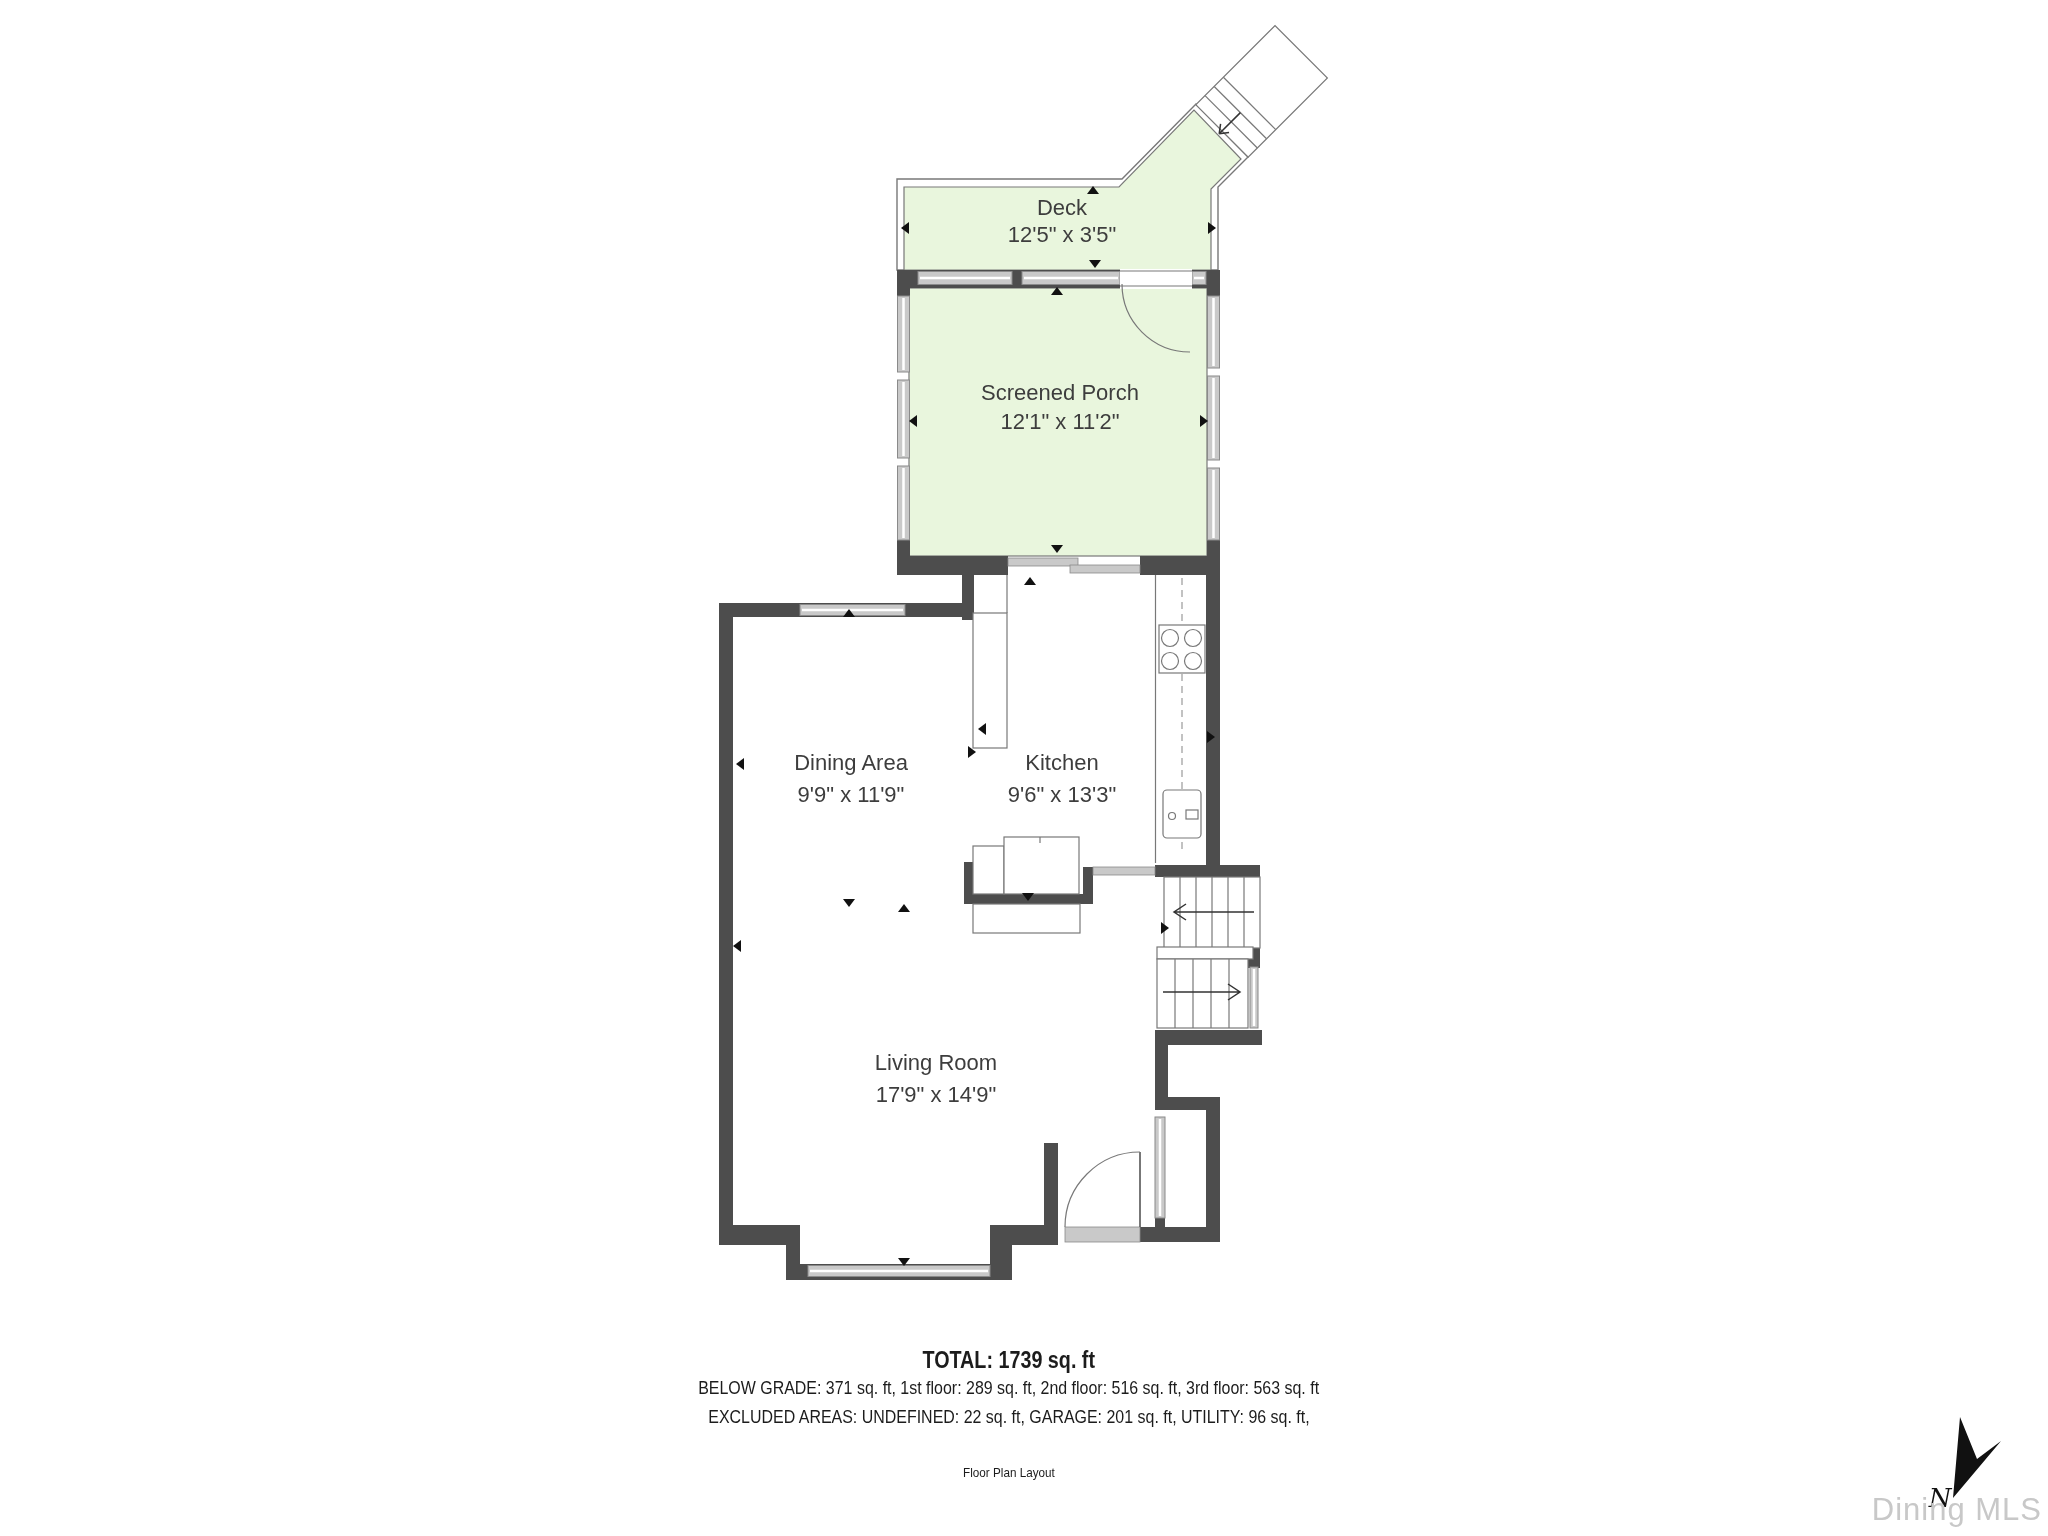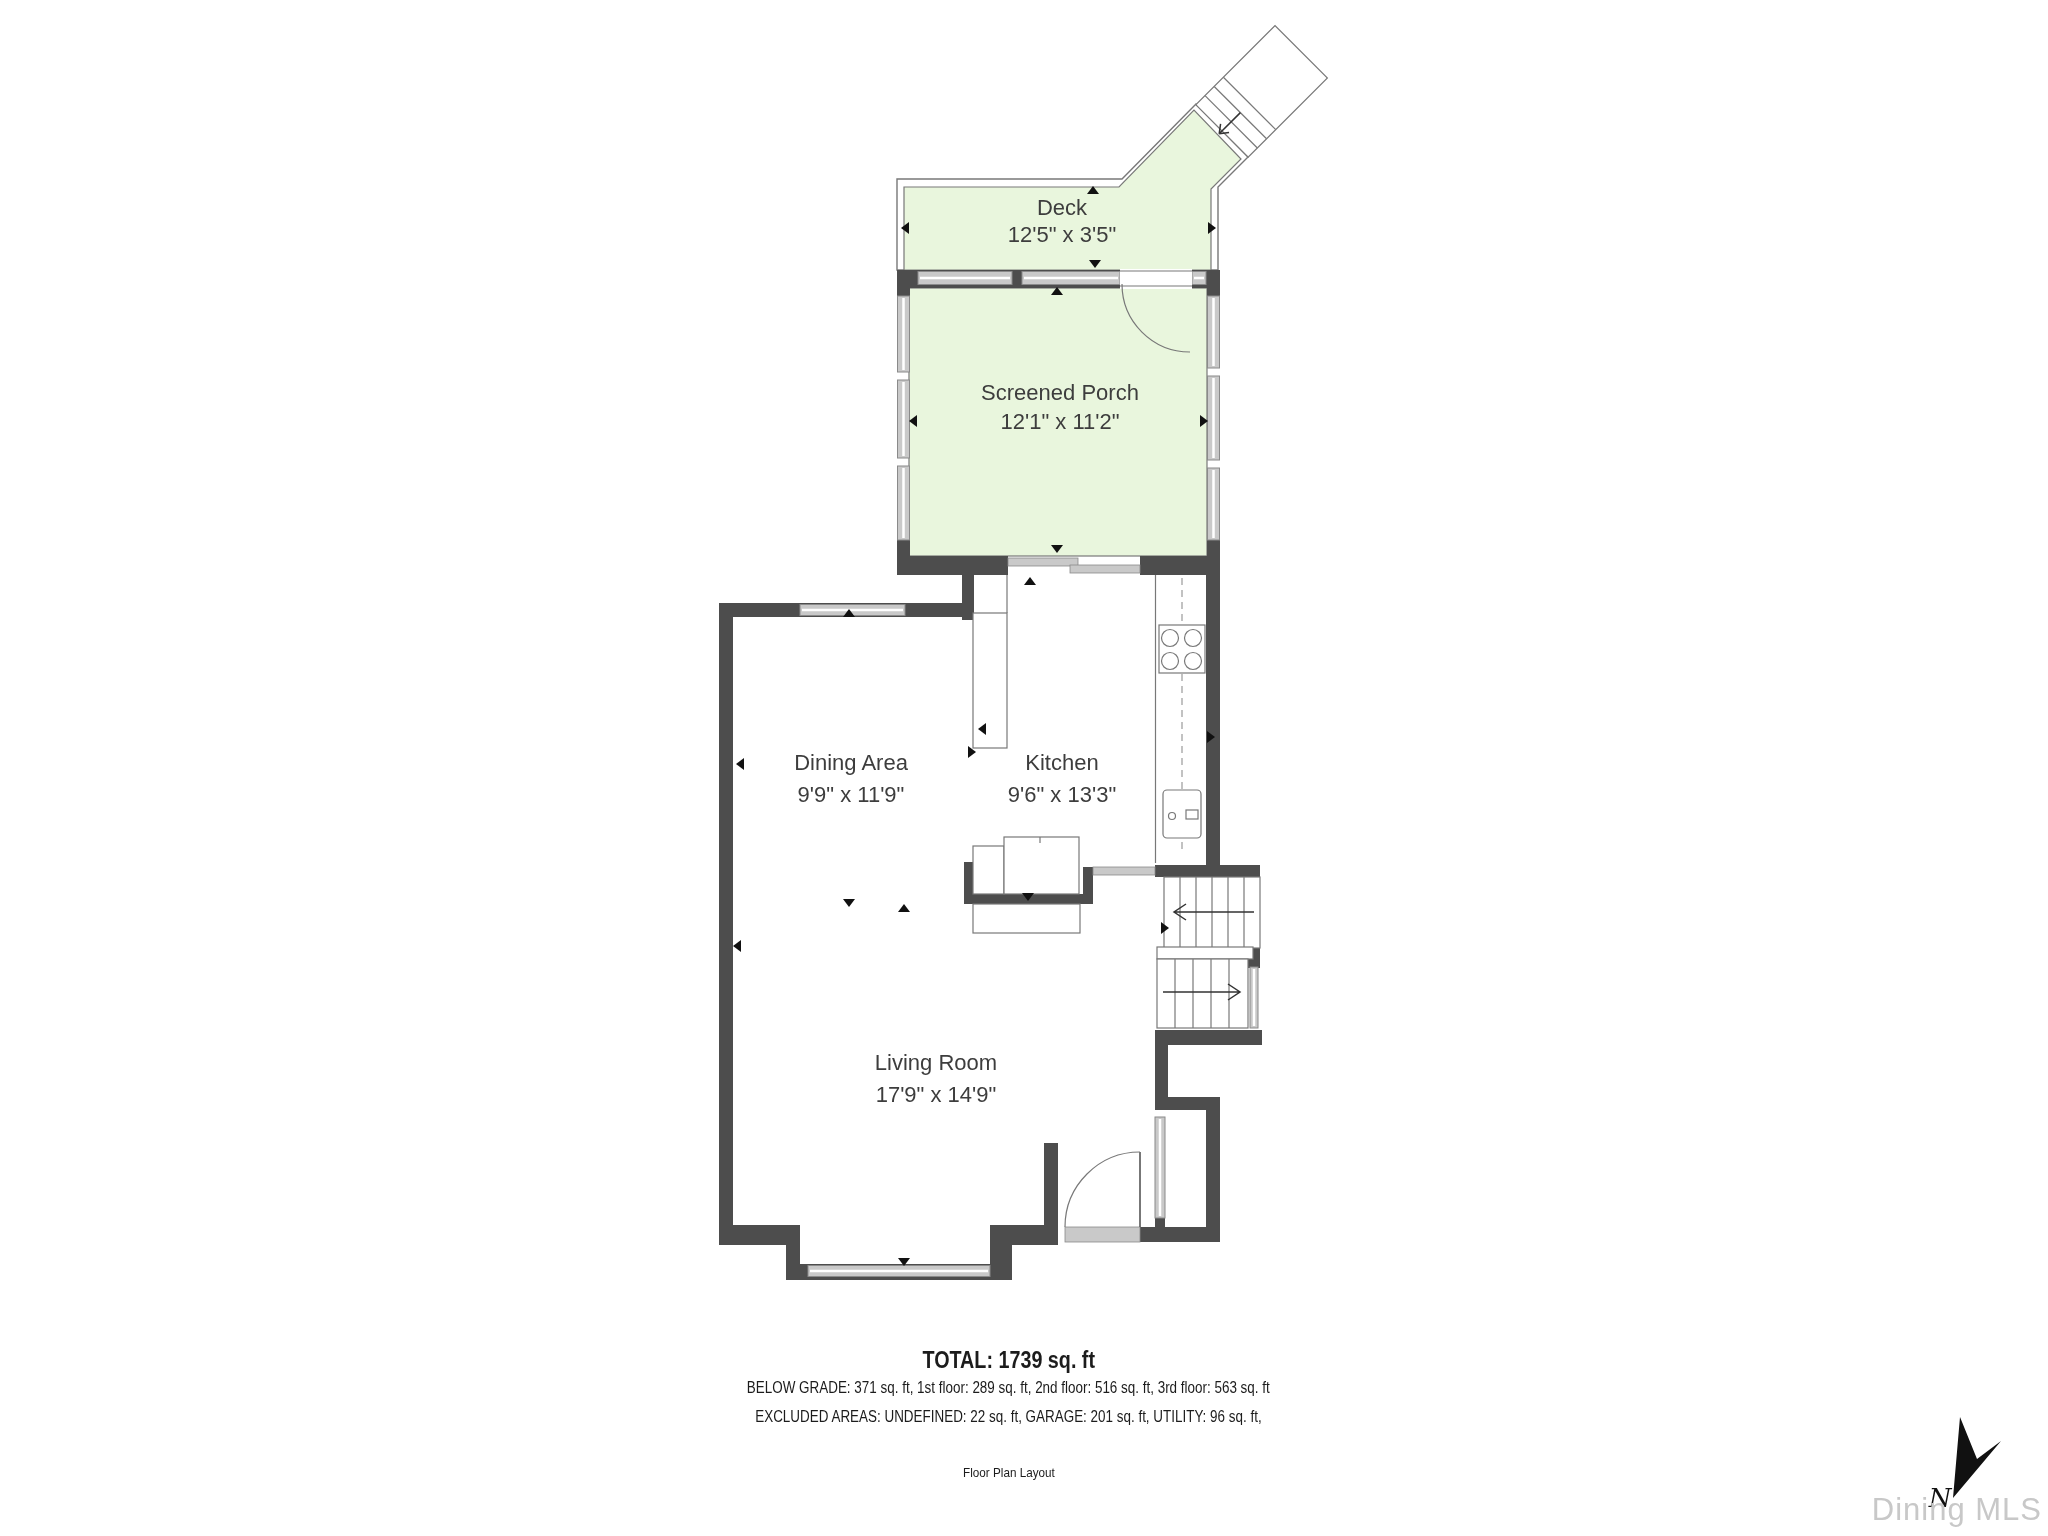--- a/index.html
+++ b/index.html
@@ -16,21 +16,21 @@
   .thin{fill:#ffffff;stroke:var(--outline,#787878);stroke-width:1.2;}
   .thinline{stroke:var(--outline,#787878);stroke-width:1.2;fill:none;}
   .dash{stroke:#9a9a9a;stroke-width:1.2;stroke-dasharray:7 5;fill:none;}
   .arrow{stroke:#333333;stroke-width:1.5;fill:none;}
   .marker{fill:var(--marker,#111111);}
   .room-name,.room-dims{font-family:"Liberation Sans",sans-serif;font-size:22px;
       fill:var(--label_text,#3d3d3d);text-anchor:middle;dominant-baseline:central;}
 
   #summary{position:absolute;left:0;top:1346px;width:2017px;text-align:center;
       color:var(--summary_text,#1c1c1c);}
-  #summary .sum-line{font-size:16px;line-height:28.4px;white-space:nowrap;}
+  #summary .sum-line{font-size:19px;line-height:28.4px;white-space:nowrap;}
   #summary .sum-line>span{display:inline-block;transform:scaleX(0.84);transform-origin:center;}
   #summary .total{font-weight:bold;font-size:23.5px;}
   #summary .caption{margin-top:28px;font-size:13px;}
   #summary .caption>span{transform:scaleX(0.9);}
 
   #watermark{position:absolute;right:6px;top:1492px;font-size:31px;letter-spacing:1px;
       color:var(--watermark_text,#c8c8c8);}
   .compass-n{font-family:"DejaVu Serif",serif;font-style:italic;font-size:26px;
       fill:#111;text-anchor:middle;}
 </style>

